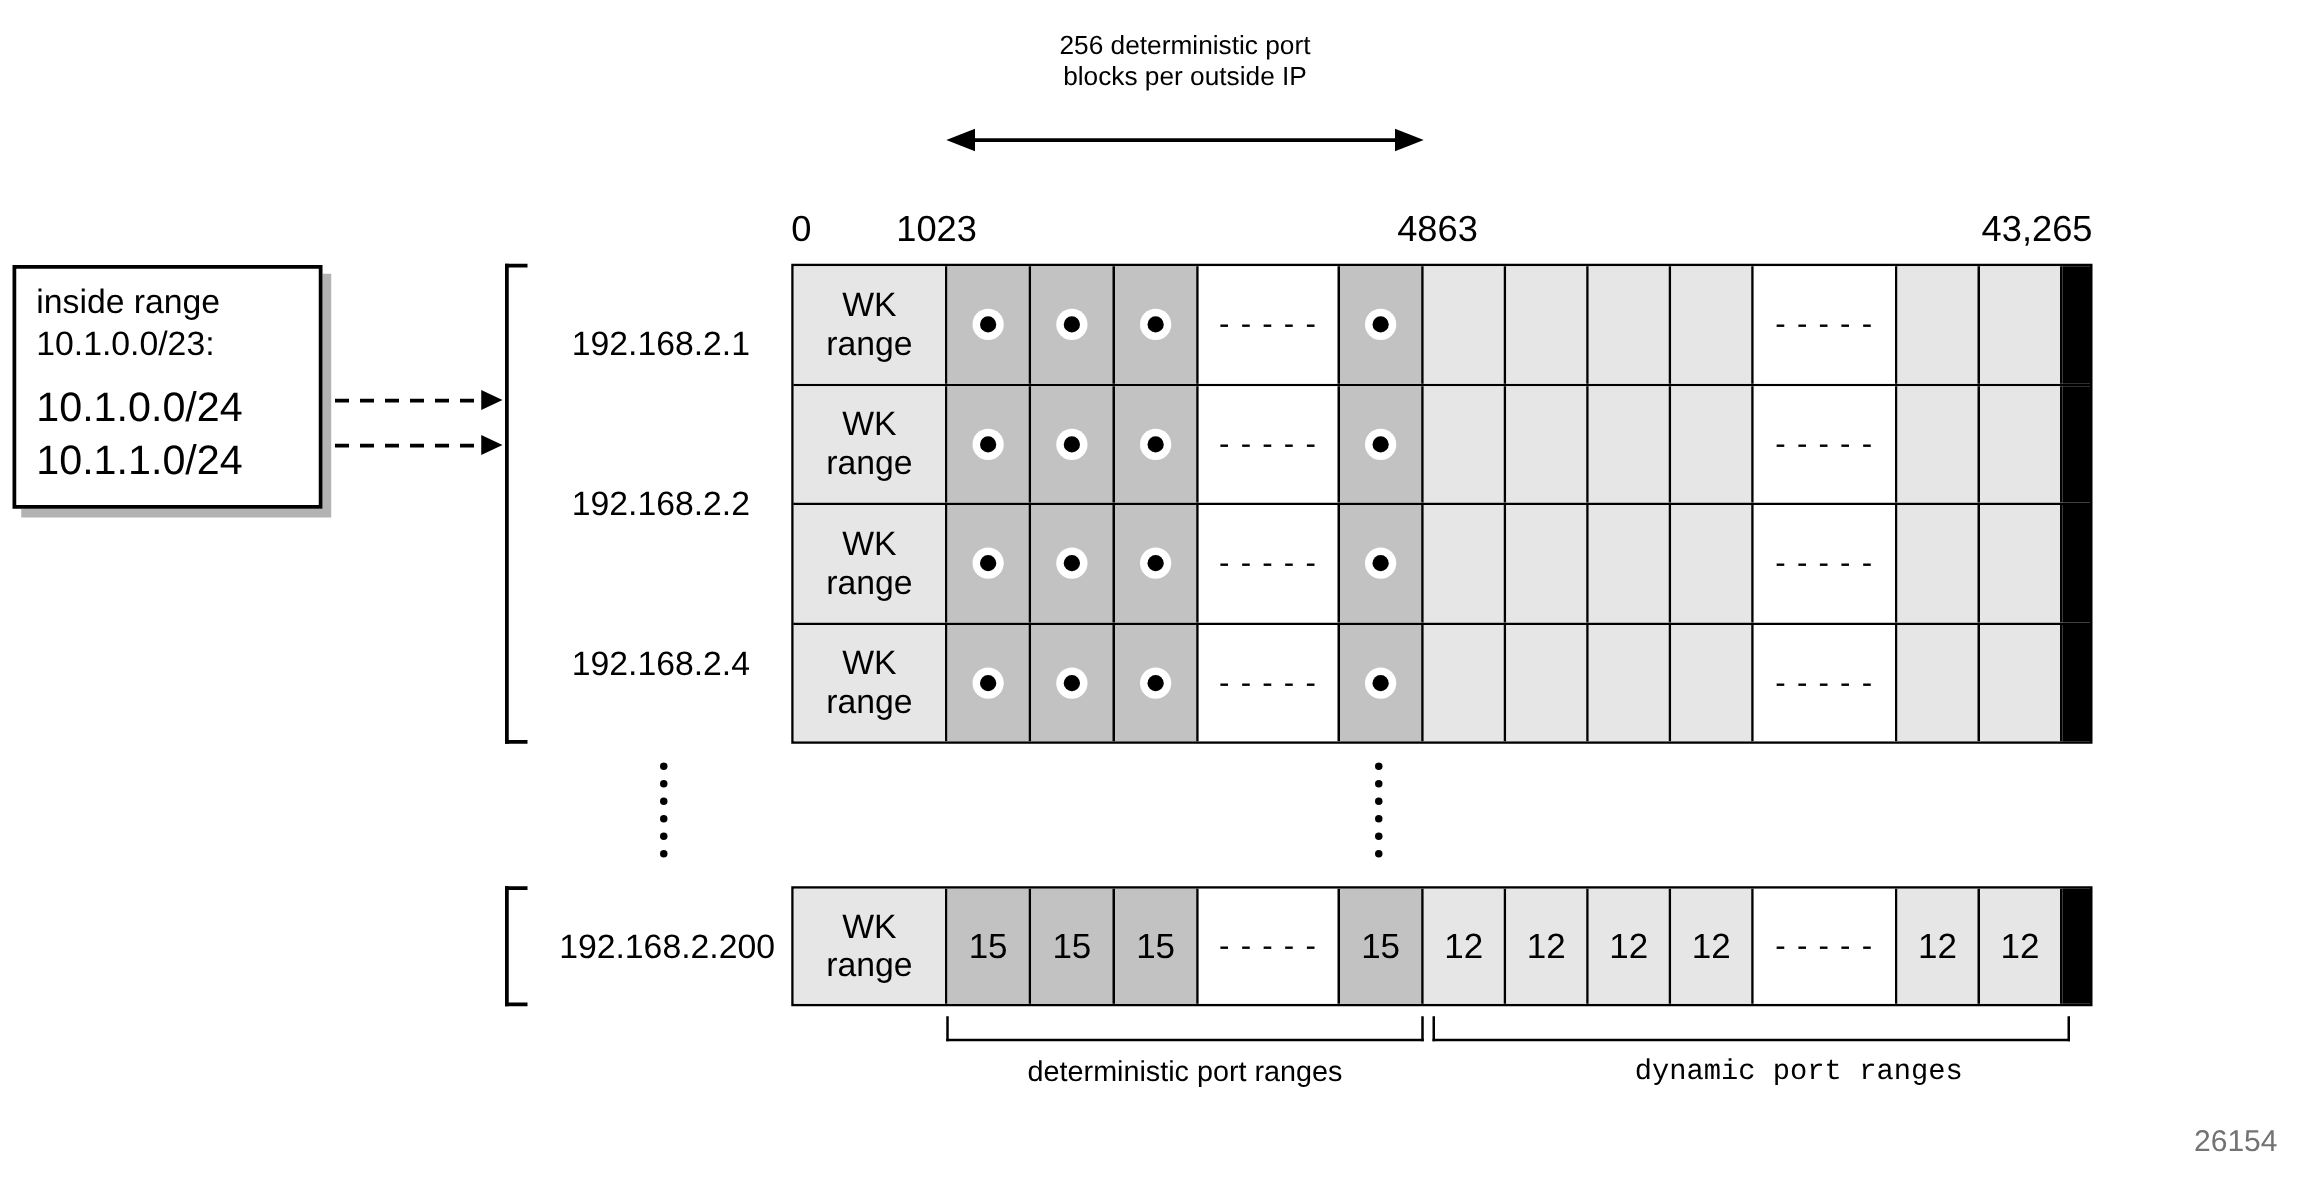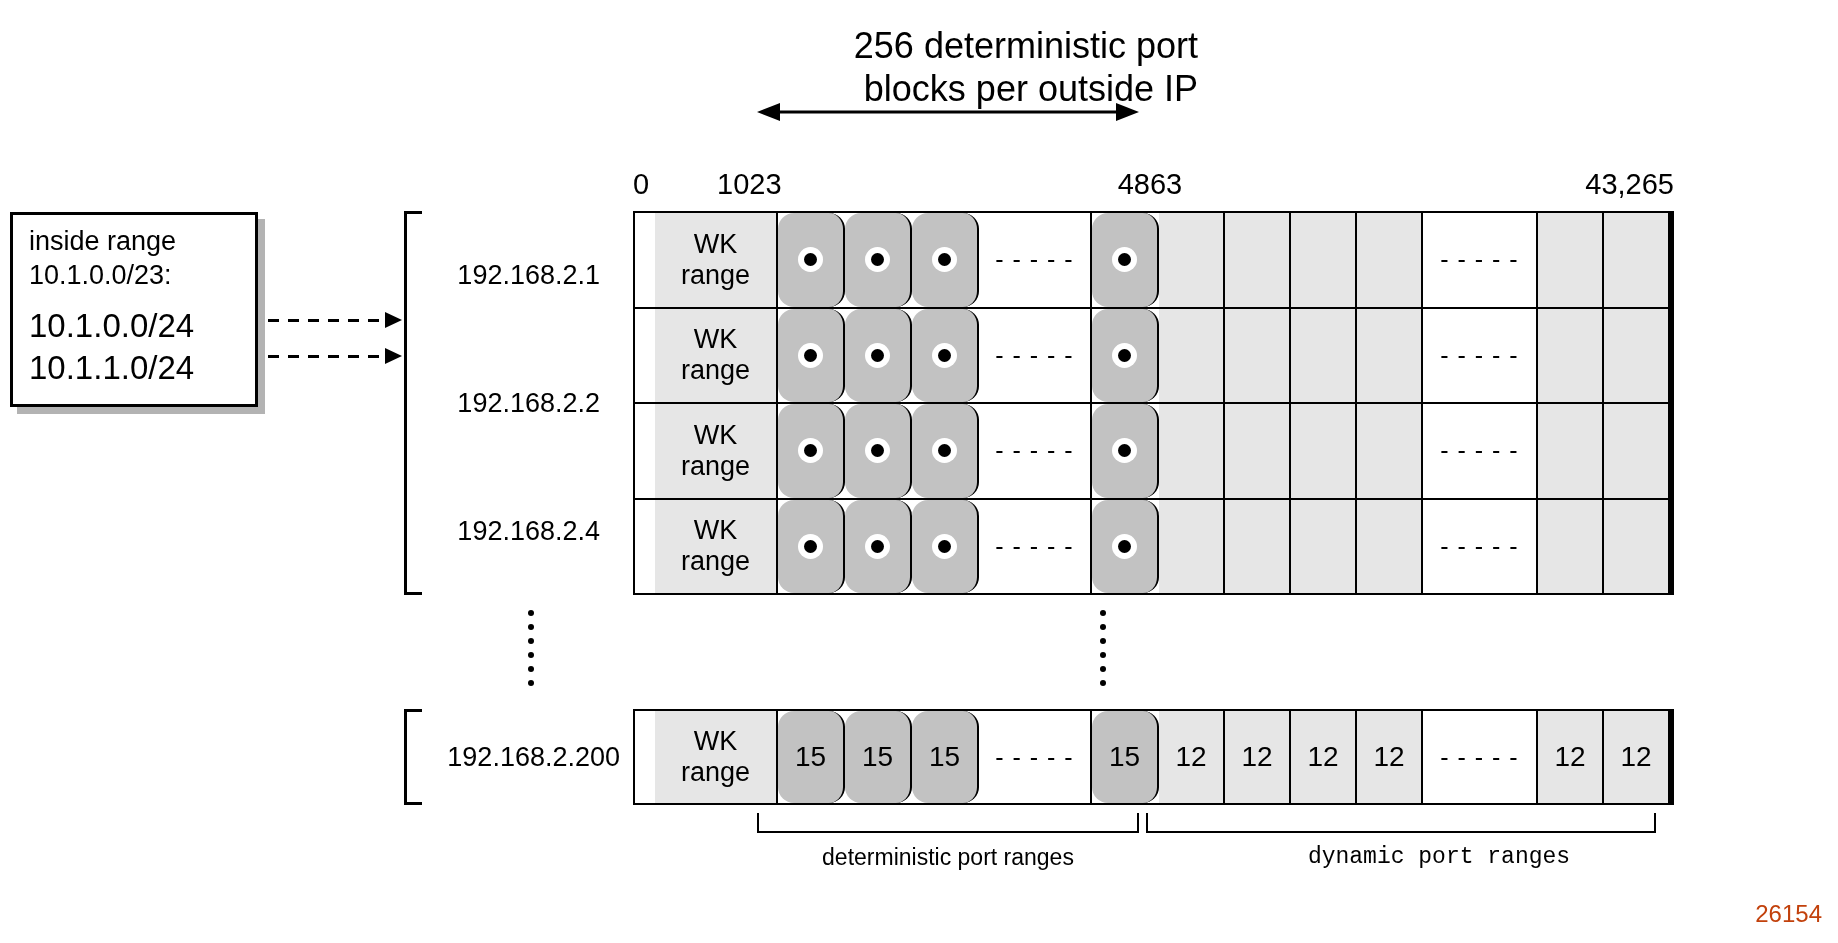--- a/index.html
+++ b/index.html
@@ -2,21 +2,21 @@
 <html><head>
 <meta charset="utf-8">
 <style>
   * { margin:0; padding:0; box-sizing:border-box; }
   html,body { background:#fff; }
   body { font-family:"Liberation Sans","DejaVu Sans",sans-serif; color:#000; }
   .diagram { position:relative; width:1838px; height:943px; background:#fff; overflow:hidden; }
   .abs { position:absolute; }
 
   
-  .title { left:698px; top:24px; width:500px; text-align:right; font-size:36px; line-height:1.2; }
+  .title { left:698px; top:24px; width:500px; text-align:center; font-size:21px; line-height:1.2; }
   .arrow-svg { left:757px; top:98px; }
 
   
   .axis-label { top:168px; font-size:29px; }
   .t0 { left:626px; width:30px; text-align:center; }
   .t1023 { left:717px; width:90px; }
   .t4863 { left:1105px; width:90px; text-align:center; }
   .t65535 { left:1540px; width:134px; text-align:right; }
 
   
@@ -44,26 +44,26 @@
   .row-labels { left:410px; top:211px; width:190px; height:384px; display:flex; flex-direction:column; }
   .row-label { flex:1; display:flex; align-items:center; justify-content:flex-end; font-size:27px; }
   .b200-label { left:390px; top:709px; width:230px; height:96px; display:flex; align-items:center;
                 justify-content:flex-end; font-size:27px; }
 
   
   .grid4 { left:633px; top:211px; width:1041px; height:384px; border:2px solid #000;
            display:flex; flex-direction:column; background:#fff; }
   .gridB { left:633px; top:709px; width:1041px; height:96px; border:2px solid #000;
            display:flex; flex-direction:column; background:#fff; }
-  .prow { flex:1; display:flex; border-bottom:2px solid #000; min-height:0;padding-left:20px; }
+  .prow { flex:1; display:flex; border-bottom:2px solid #000; min-height:0; }
   .grid4 .prow:last-child, .gridB .prow { border-bottom:none; }
   .cell { border-right:2px solid #000; display:flex; align-items:center; justify-content:center; min-width:0; }
   .cell:last-child { border-right:none; }
   .light { background:#e6e6e6; }
-  .dark  { background:#c2c2c2;border-radius:16px; }
+  .dark  { background:#c2c2c2; }
   .whitebg { background:#ffffff; }
   .c-wk { width:123px; }
   .c-dot { width:67px; }
   .c-dash { width:113px; }
   .c-g { width:66px; }
   .c-dash2 { width:115px; }
   .c-black { flex:1; background:#000; border-right:none; }
   .wk-text { width:min-content; text-align:center; font-size:27px; line-height:1.15; }
   .dot { width:25px; height:25px; background:#fff; border-radius:50%;
          display:flex; align-items:center; justify-content:center; }
@@ -79,21 +79,21 @@
 
   
   .legend-bracket { top:813px; height:20px; border-left:2px solid #000; border-right:2px solid #000;
                     border-bottom:2px solid #000; }
   .lb-det { left:757px; width:382px; }
   .lb-dyn { left:1146px; width:510px; }
   .legend-label { top:844px; font-size:23px; text-align:center; }
   .ll-det { left:757px; width:382px; }
   .ll-dyn { left:1184px; width:510px;font-family:Liberation Mono, monospace; }
 
-  .fig-num { right:16px; top:900px; font-size:24px; color:#c2410c; }
+  .fig-num { right:16px; top:900px; font-size:24px; color:#737373; }
 </style>
 </head>
 <body>
 
 <div class="diagram">
 
   <div class="abs title">
     <div>256 deterministic port</div>
     <div>blocks per outside IP</div>
   </div>

